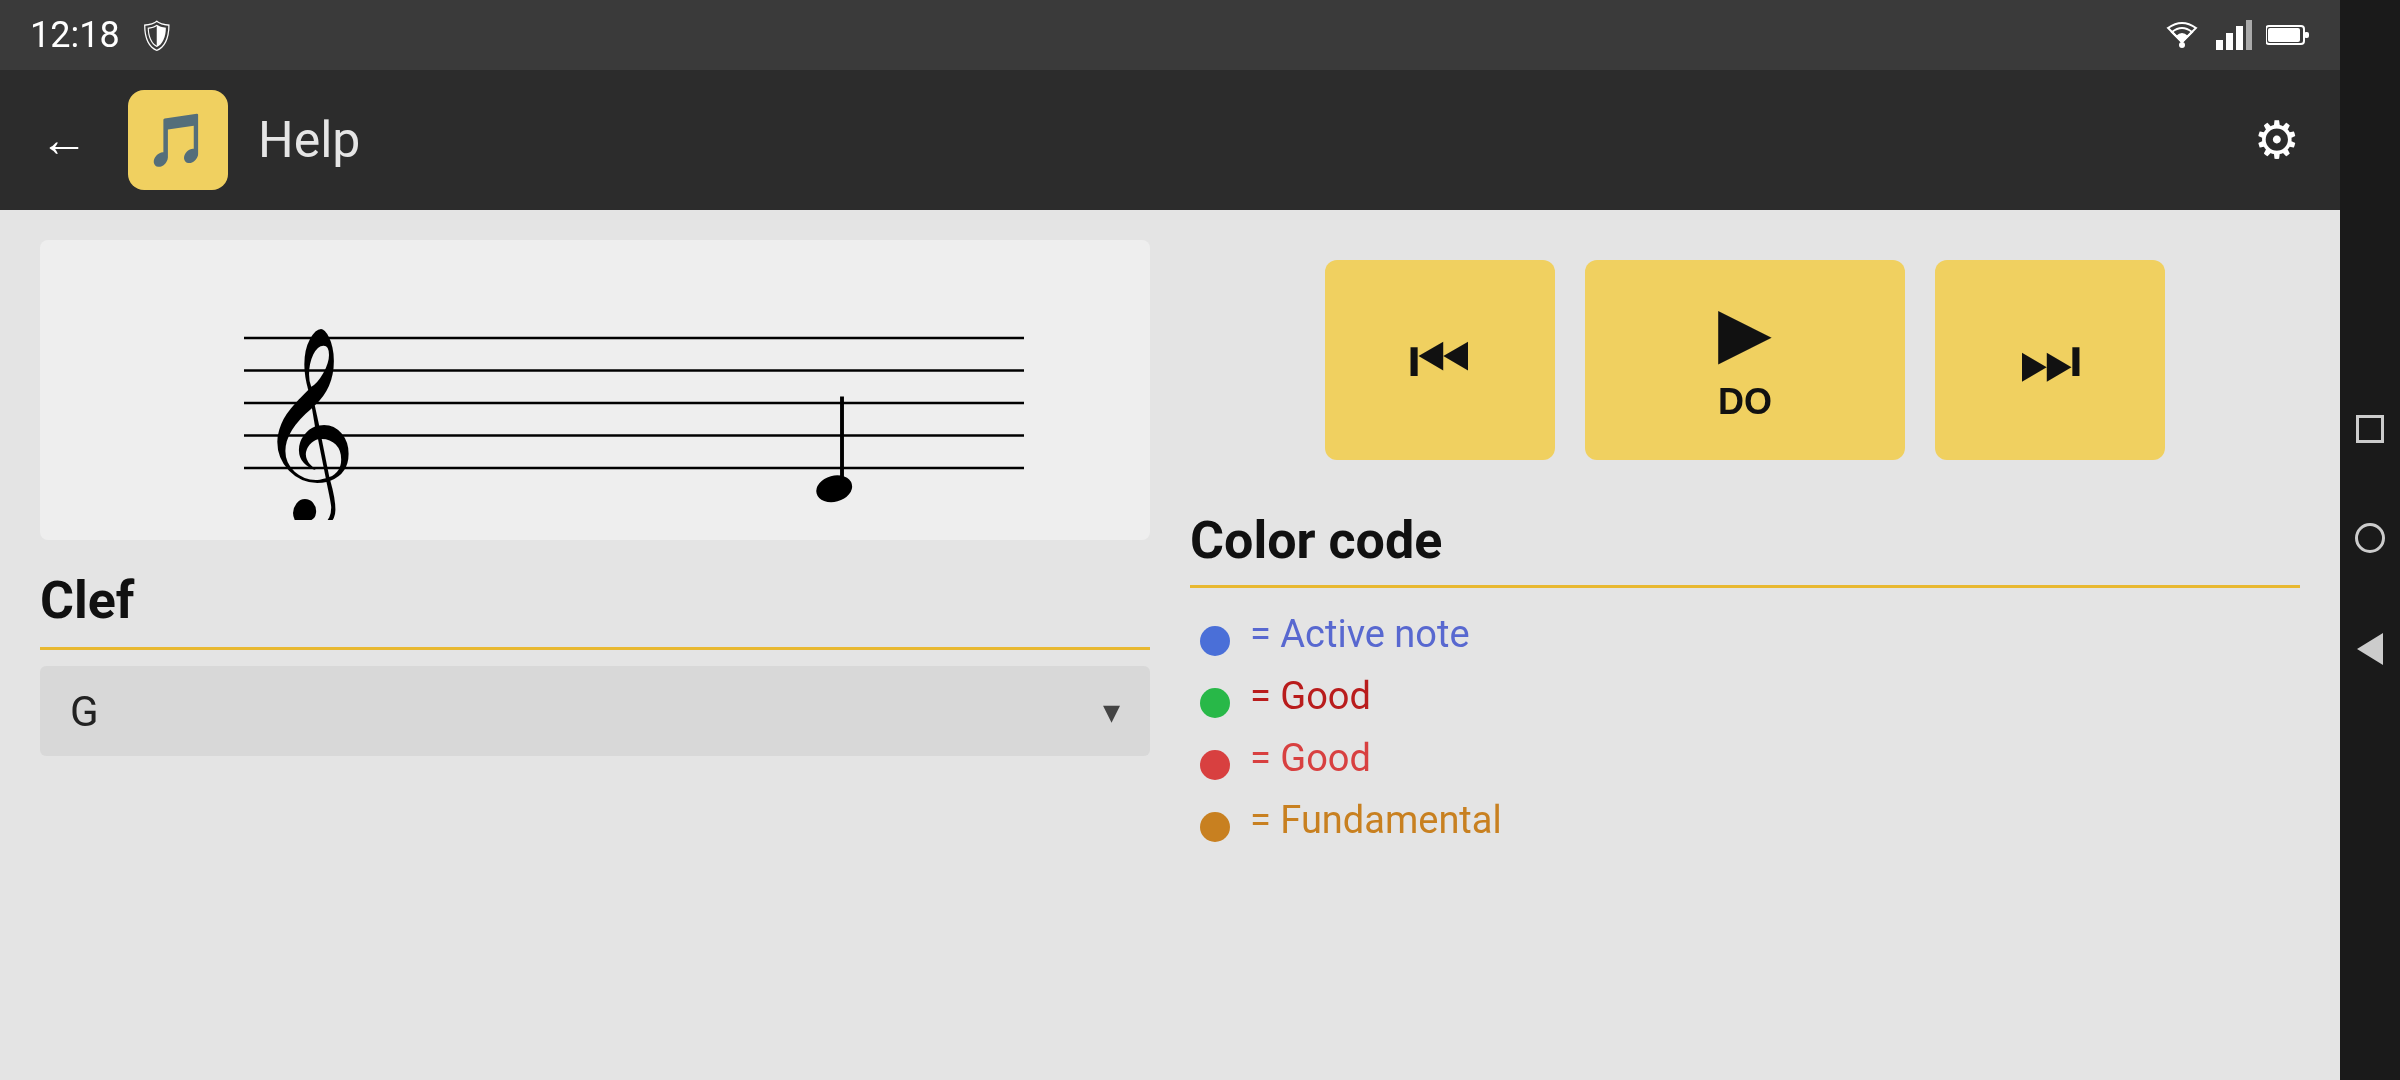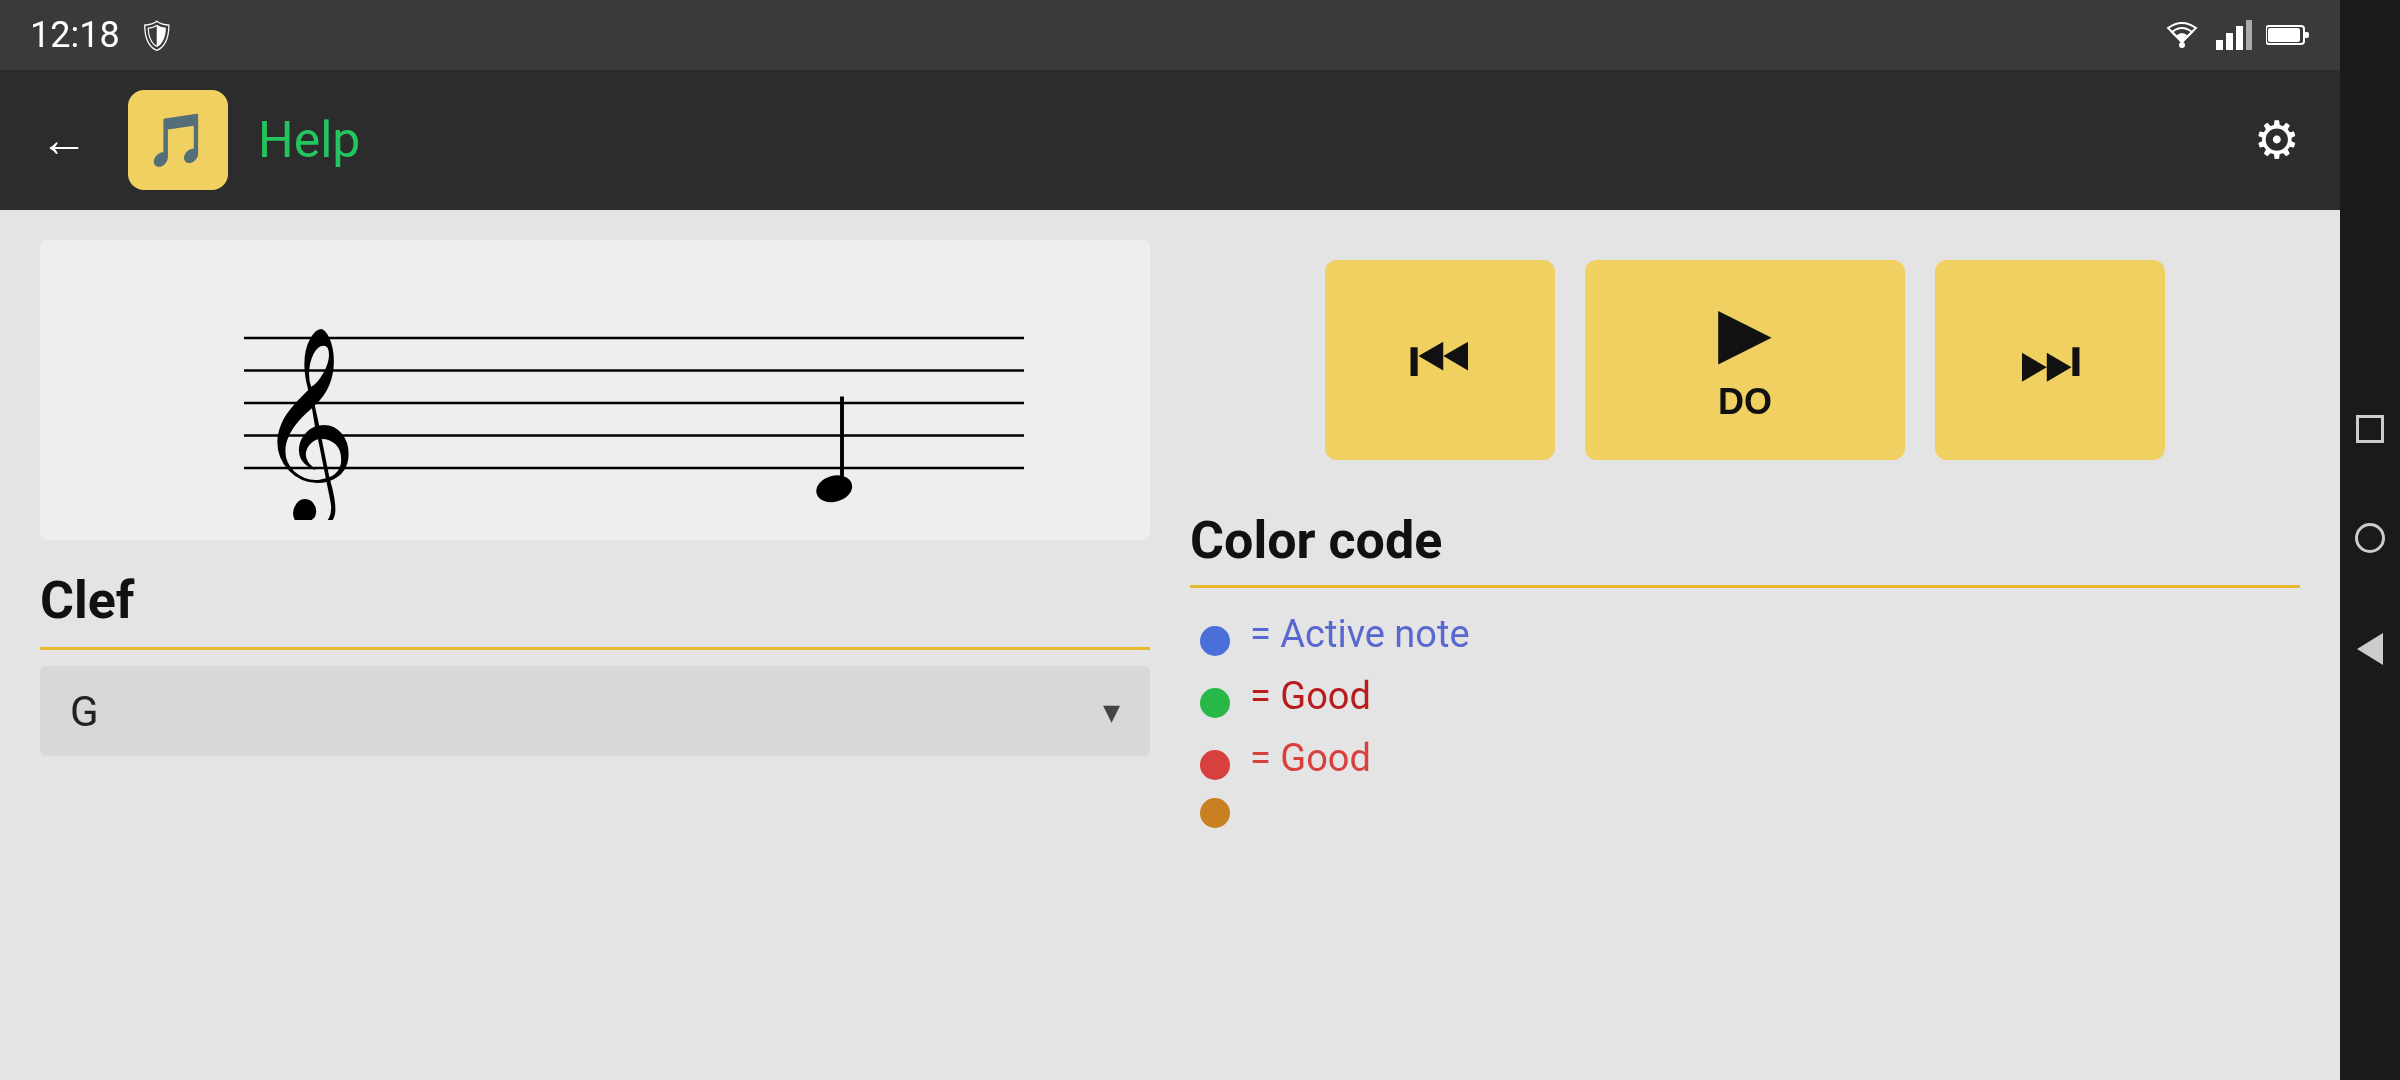--- a/index.html
+++ b/index.html
@@ -82,21 +82,21 @@
       height: 100px;
       background: #f0d060;
       border-radius: 16px;
       display: flex;
       align-items: center;
       justify-content: center;
       font-size: 52px;
     }
 
     #app-title {
-      color: #22c55e;
+      color: #e5e5e5;
       font-size: 50px;
       font-weight: 400;
     }
 
     #settings-button {
       margin-left: auto;
       color: white;
       font-size: 52px;
       cursor: pointer;
       padding: 10px;
@@ -426,20 +426,21 @@
             <span class="color-item-text color-good">= Good</span>
           </div>
 
           <div class="color-item">
             <div class="color-dot color-dot-red"></div>
             <span class="color-item-text color-wrong">= Good</span>
           </div>
 
           <div class="color-item">
             <div class="color-dot color-dot-orange"></div>
+            <span class="color-item-text color-fundamental">= Fundamental</span>
           </div>
 
         </div>
       </div>
 
     </div>
 
   </div>
 
 </div>

